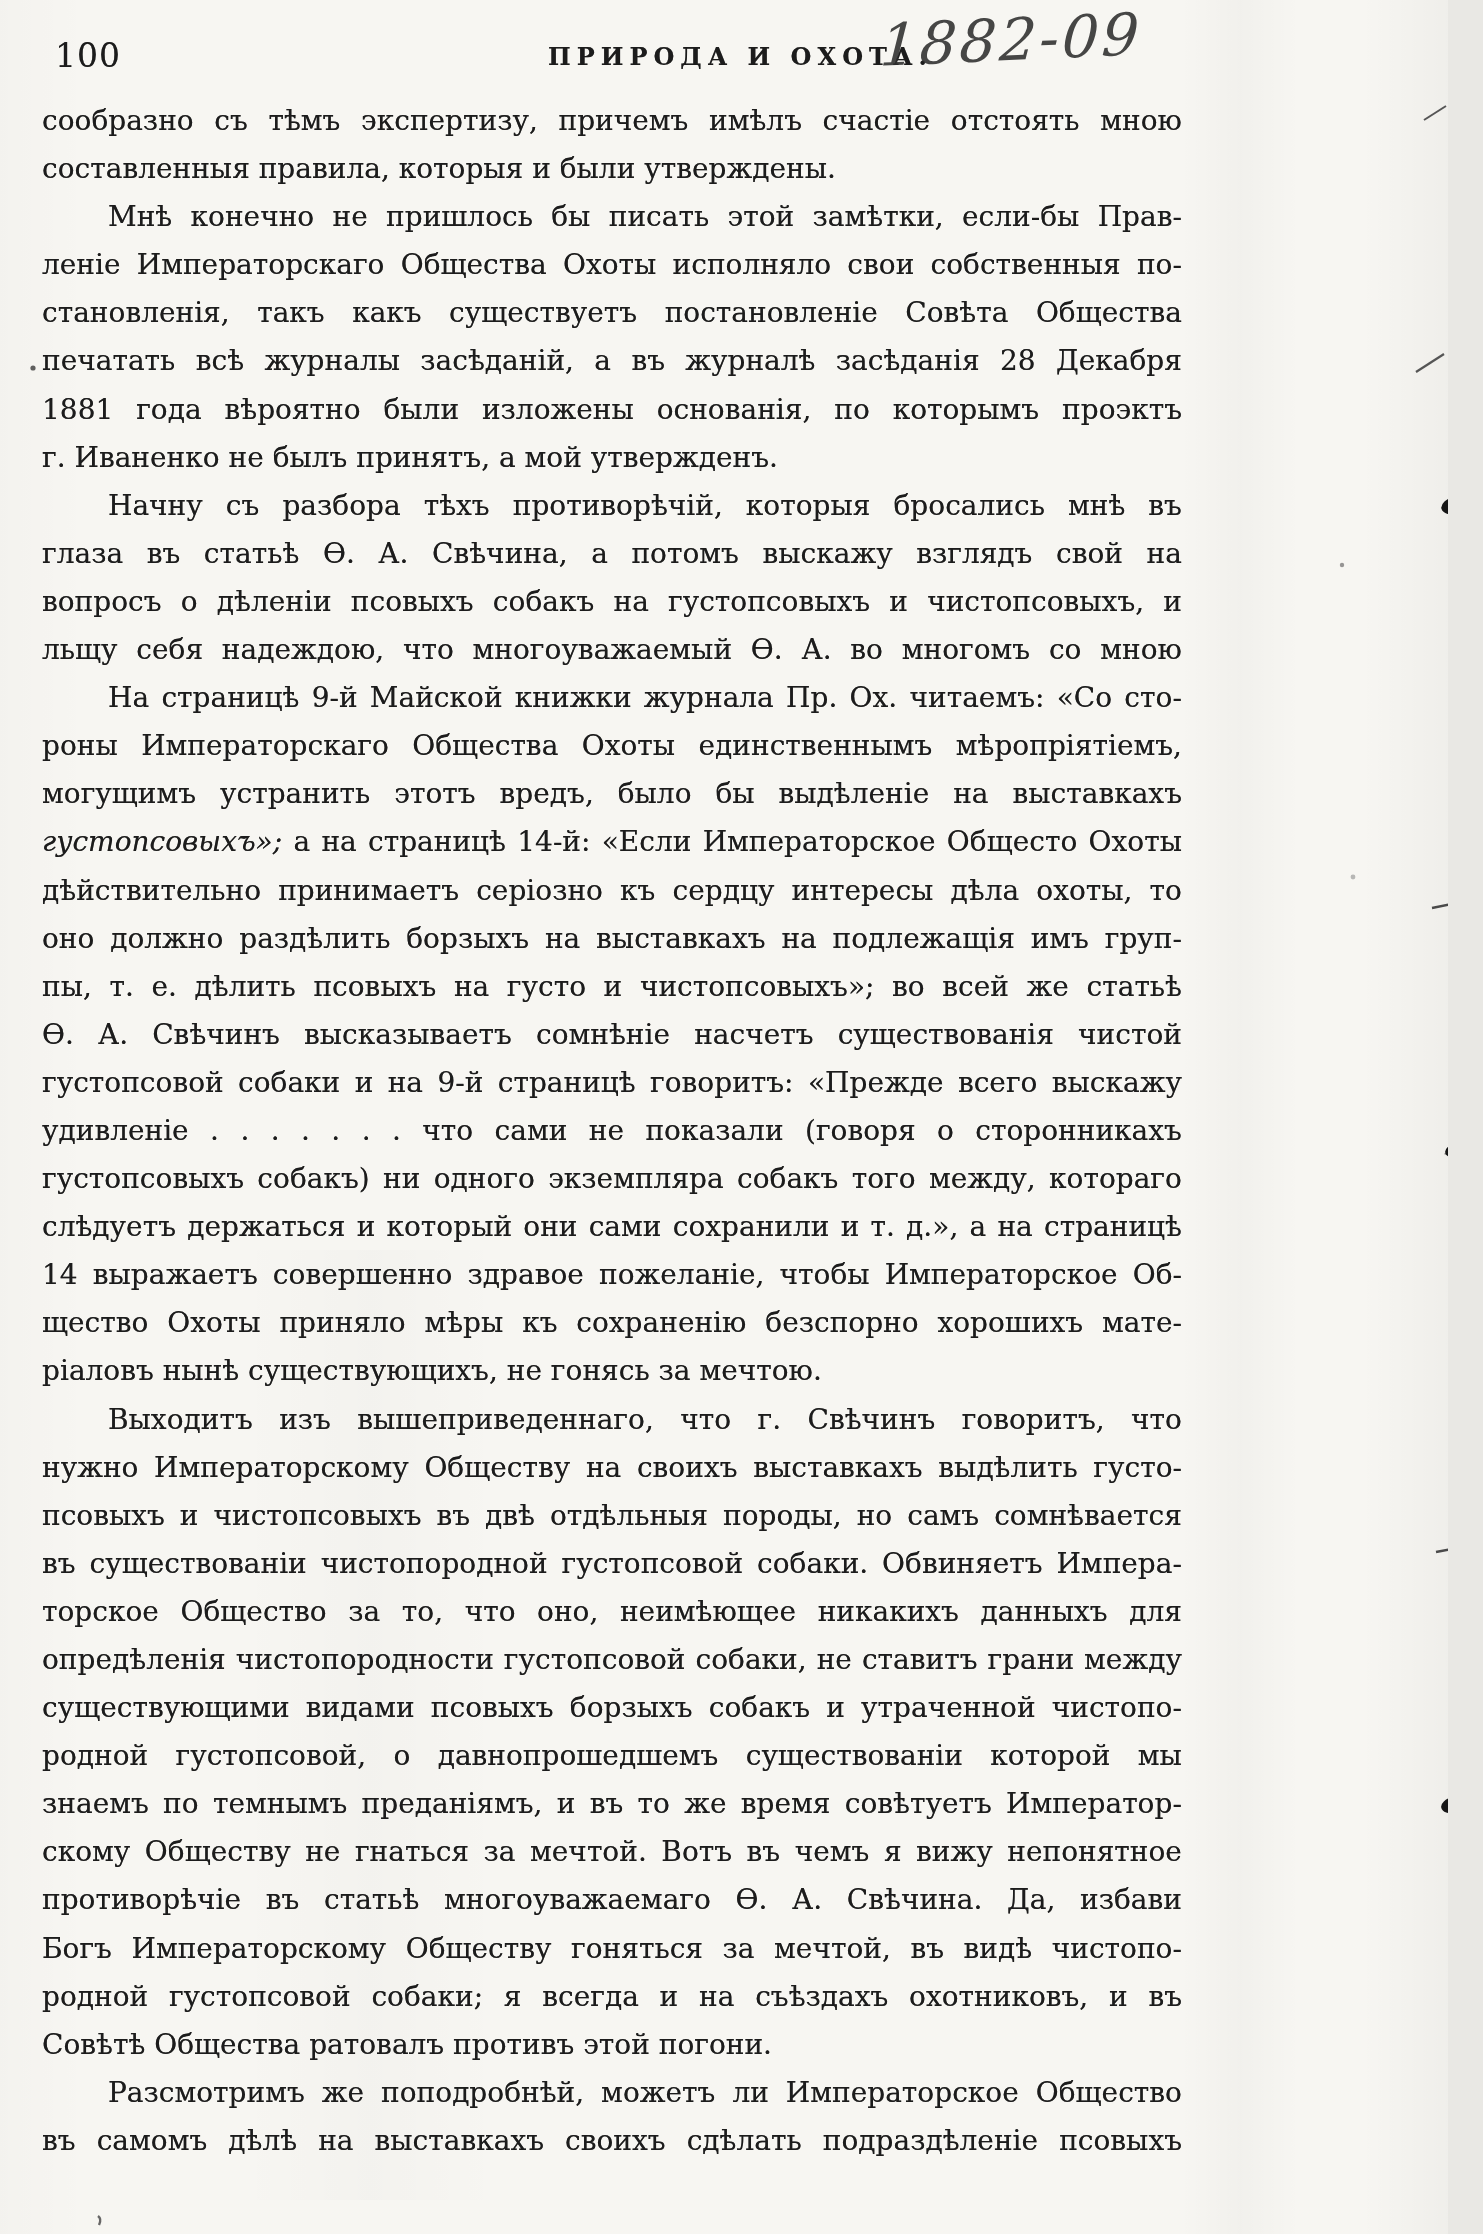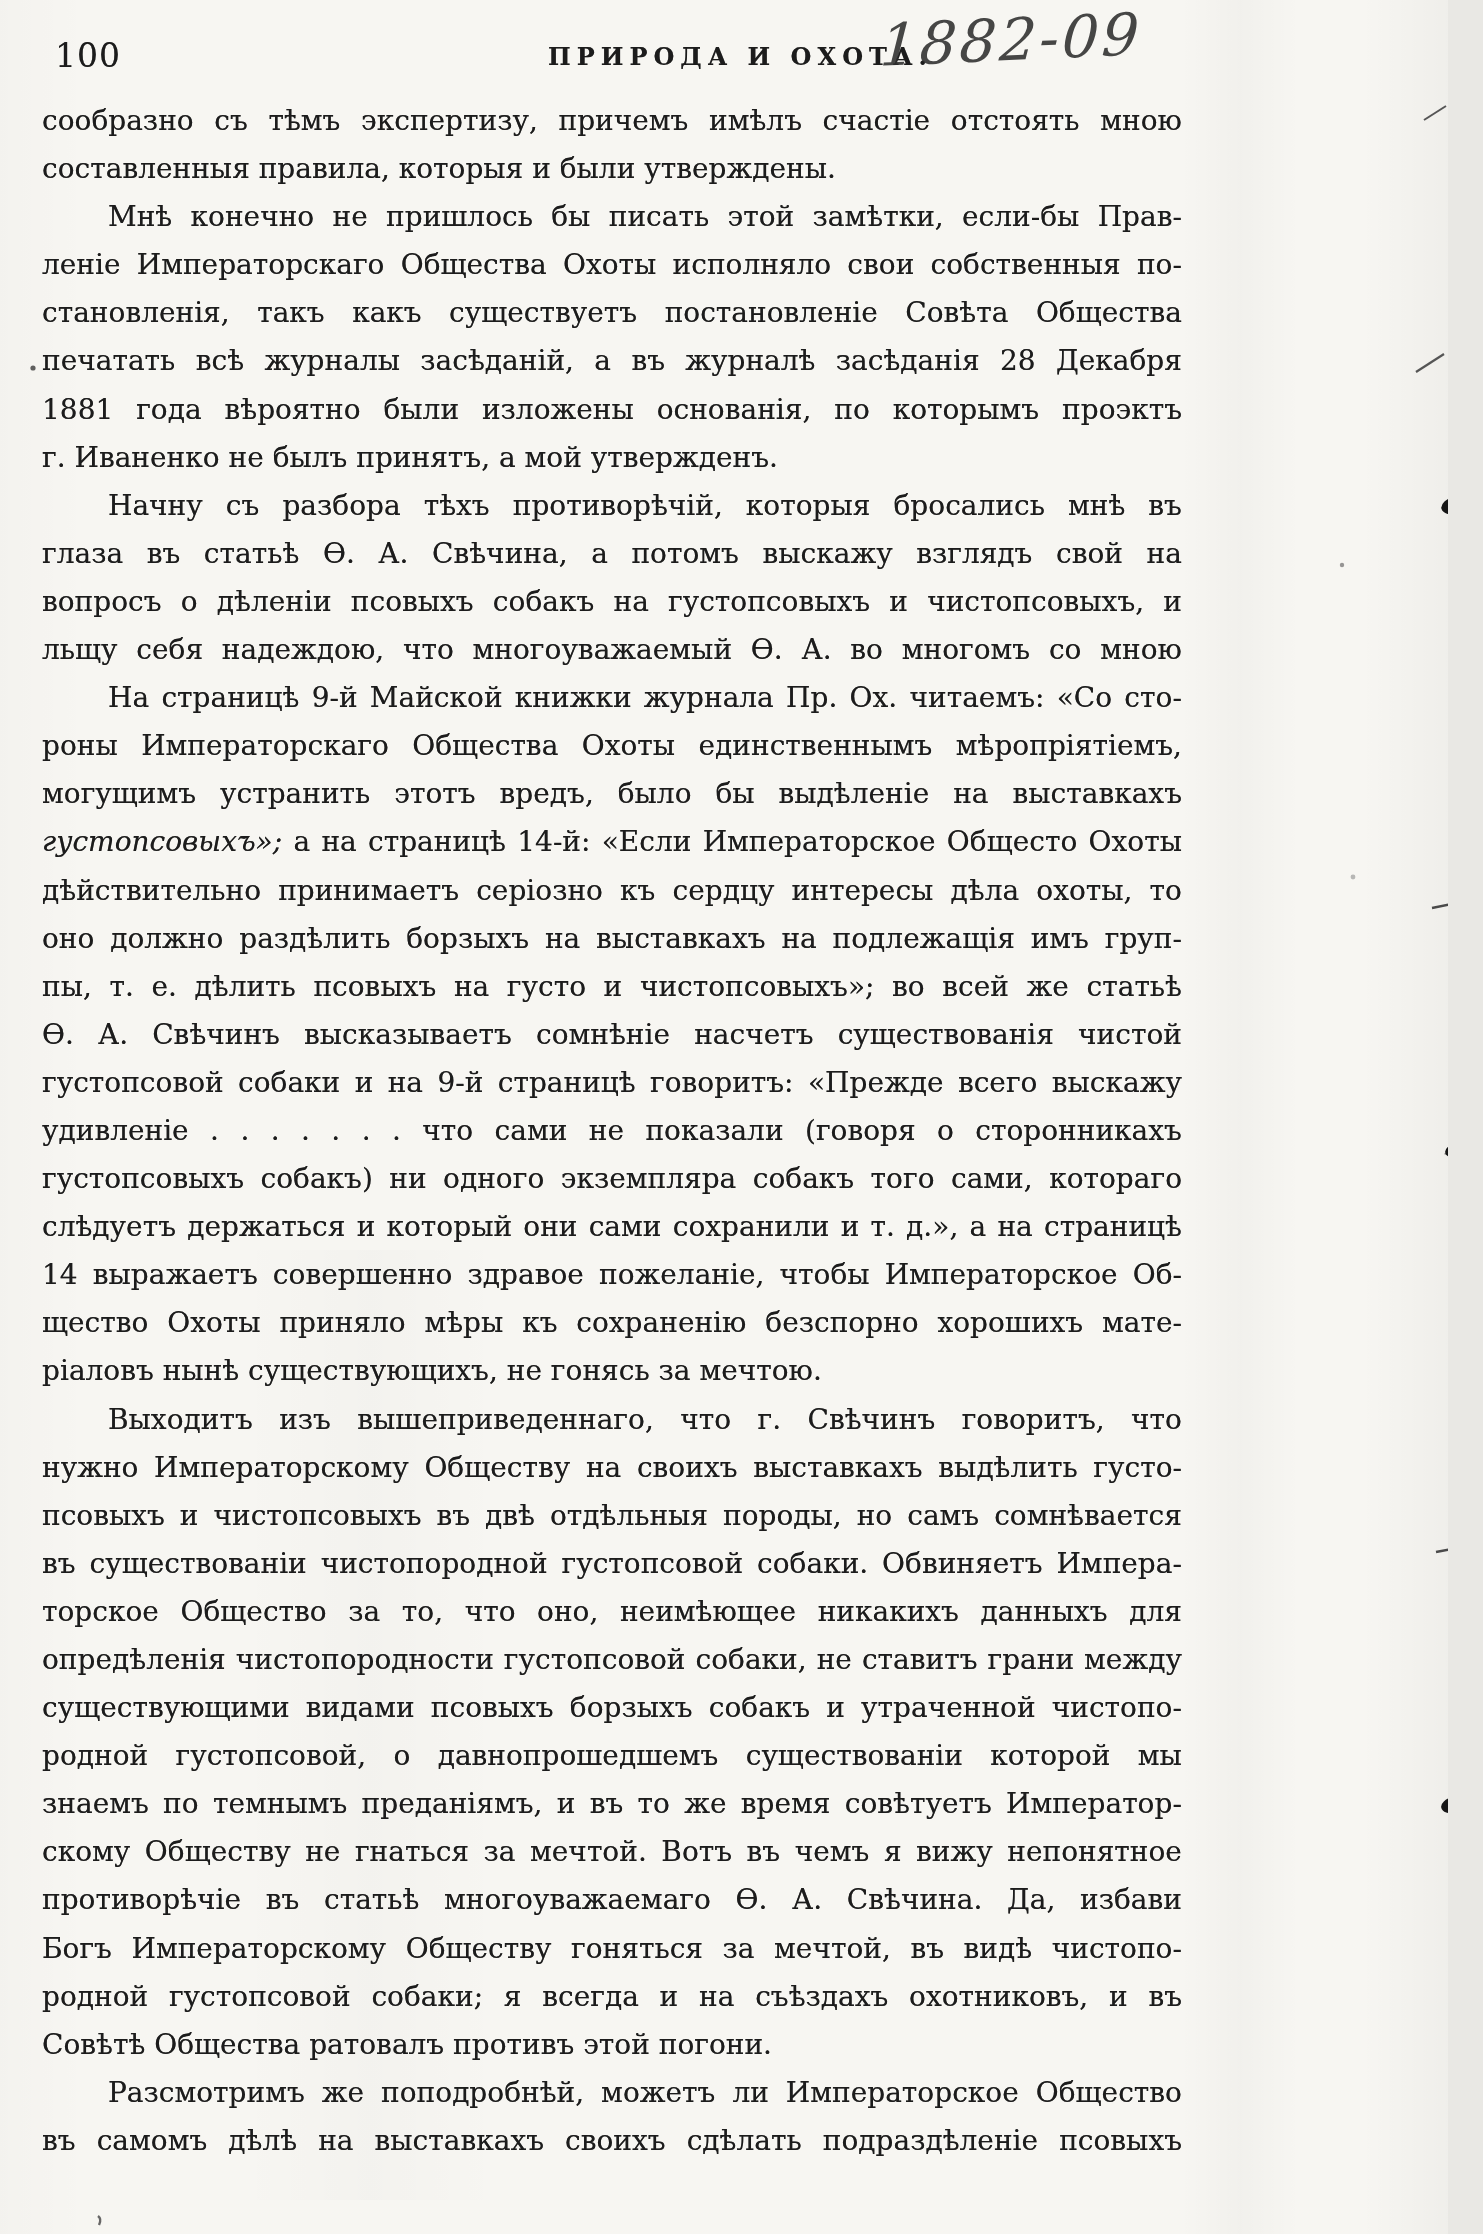--- a/index.html
+++ b/index.html
@@ -294,21 +294,21 @@
         <span>сторонникахъ</span>
       </div>
       <div class="line just">
         <span>густопсовыхъ</span>
         <span>собакъ)</span>
         <span>ни</span>
         <span>одного</span>
         <span>экземпляра</span>
         <span>собакъ</span>
         <span>того</span>
-        <span>сами,</span>
+        <span>между,</span>
         <span>котораго</span>
       </div>
       <div class="line just">
         <span>слѣдуетъ</span>
         <span>держаться</span>
         <span>и</span>
         <span>который</span>
         <span>они</span>
         <span>сами</span>
         <span>сохранили</span>

